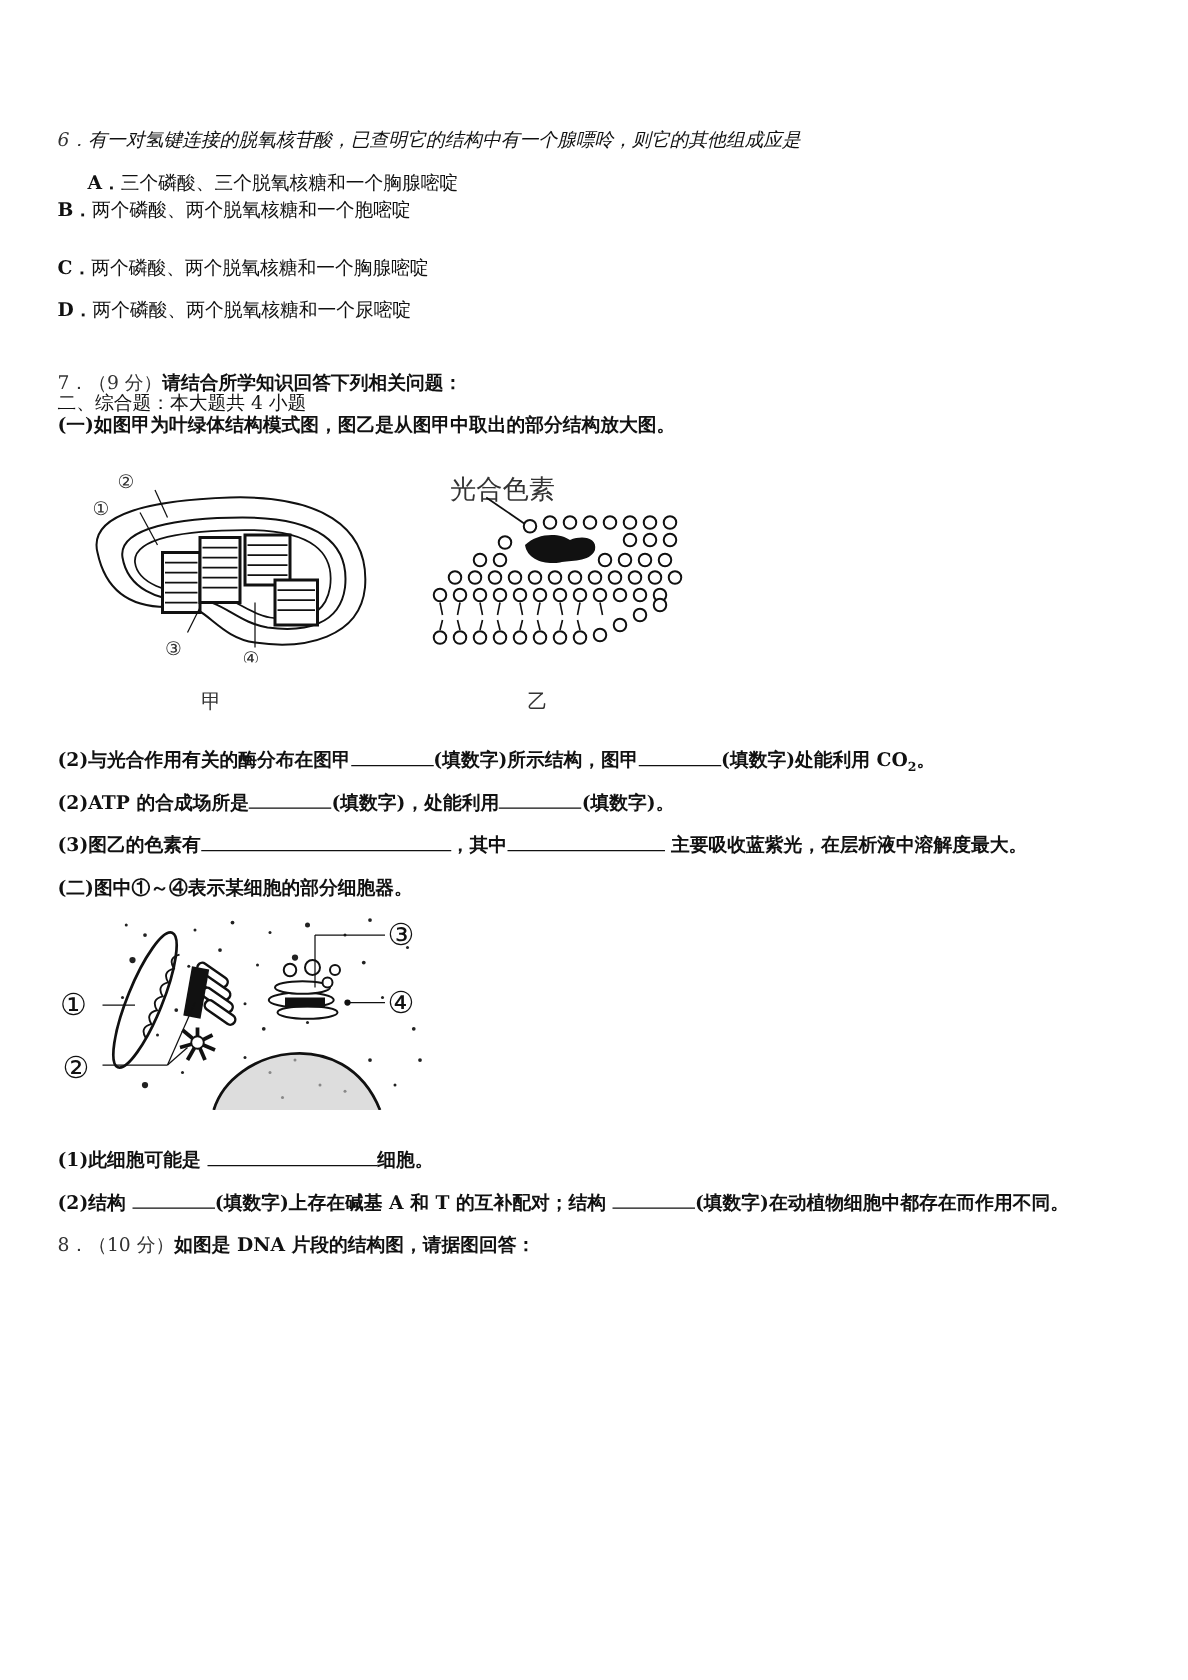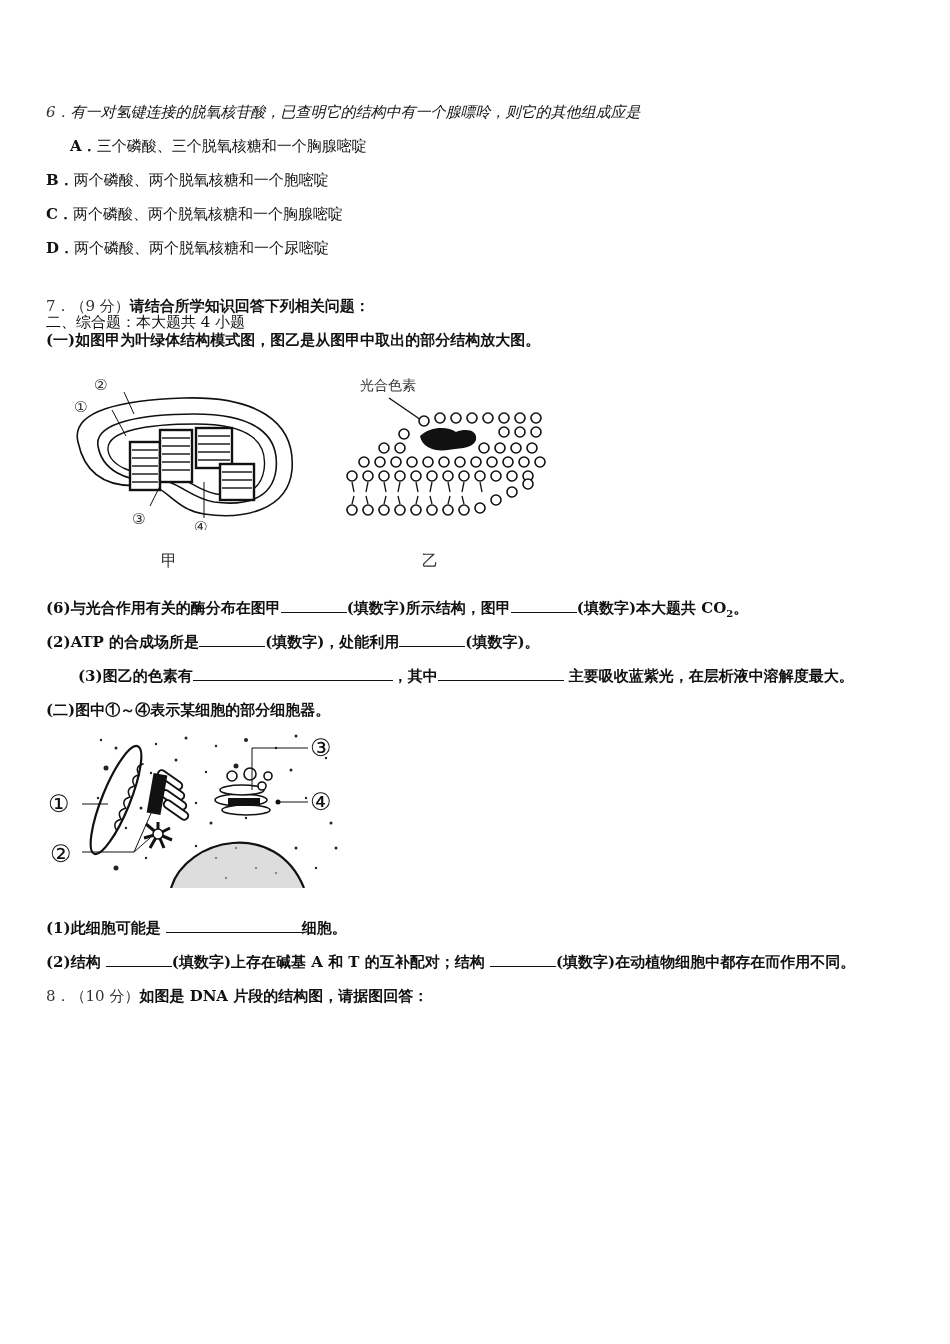--- a/index.html
+++ b/index.html
@@ -15,21 +15,21 @@
 </style>
 </head>
 <body>
 
 <div class="line" style="top:102px;font-style:italic;">
   <span class="light">6．</span><span>有一对氢键连接的脱氧核苷酸，已查明它的结构中有一个腺嘌呤，则它的其他组成应是</span>
 </div>
 <div class="line" style="top:136px;margin-left:24px;">
   <span class="bold">A．</span><span>三个磷酸、三个脱氧核糖和一个胸腺嘧啶</span>
 </div>
-<div class="line" style="top:170px;">
+<div class="line" style="top:158px;">
   <span class="bold">B．</span><span>两个磷酸、两个脱氧核糖和一个胞嘧啶</span>
 </div>
 <div class="line" style="top:204px;">
   <span class="bold">C．</span><span>两个磷酸、两个脱氧核糖和一个胸腺嘧啶</span>
 </div>
 <div class="line" style="top:238px;">
   <span class="bold">D．</span><span>两个磷酸、两个脱氧核糖和一个尿嘧啶</span>
 </div>
 
 <div class="line" style="top:272px;margin-top:40px;">二、综合题：本大题共 4 小题</div>
@@ -74,21 +74,21 @@
   <line x1="140" y1="148" x2="140" y2="112" stroke="#111" stroke-width="1"></line>
   <g font-family="DejaVu Sans, sans-serif" font-size="15" fill="#333">
     <text x="30" y="20">②</text>
     <text x="10" y="42">①</text>
     <text x="68" y="154">③</text>
     <text x="130" y="162">④</text>
   </g>
 </svg>
 <div class="caption" style="left:161px; top:551px;">甲</div>
 
-<div class="caption" style="left:360px; top:377px; font-size:14px;">光合色素</div>
+<div class="caption" style="left:360px; top:377px; font-size:21px;">光合色素</div>
 <svg class="fig" style="left:344px; top:396px;" width="210" height="125" viewBox="0 0 210 125">
   <line x1="45" y1="2" x2="80" y2="26" stroke="#111" stroke-width="1.4"></line>
   <g fill="#fff" stroke="#111" stroke-width="1.6">
     <circle cx="80" cy="25" r="5"></circle>
       <circle cx="96" cy="22" r="5"></circle>
       <circle cx="112" cy="22" r="5"></circle>
       <circle cx="128" cy="22" r="5"></circle>
       <circle cx="144" cy="22" r="5"></circle>
       <circle cx="160" cy="22" r="5"></circle>
       <circle cx="176" cy="22" r="5"></circle>
@@ -157,26 +157,26 @@
       <line x1="56" y1="108" x2="54" y2="100"></line>
       <line x1="72" y1="108" x2="74" y2="100"></line>
       <line x1="88" y1="108" x2="86" y2="100"></line>
       <line x1="104" y1="108" x2="106" y2="100"></line>
       <line x1="120" y1="108" x2="118" y2="100"></line>
   </g>
 </svg>
 <div class="caption" style="left:422px; top:551px;">乙</div>
 
 <div class="line bold" style="top:598px;">
-  <span>(6)与光合作用有关的酶分布在图甲</span><span class="blank" style="width:66px;"></span><span>(填数字)所示结构，图甲</span><span class="blank" style="width:66px;"></span><span>(填数字)本大题共 CO</span><sub>2</sub><span>。</span>
+  <span>(2)与光合作用有关的酶分布在图甲</span><span class="blank" style="width:66px;"></span><span>(填数字)所示结构，图甲</span><span class="blank" style="width:66px;"></span><span>(填数字)处能利用 CO</span><sub>2</sub><span>。</span>
 </div>
 <div class="line bold" style="top:632px;">
   <span>(2)ATP 的合成场所是</span><span class="blank" style="width:66px;"></span><span>(填数字)，处能利用</span><span class="blank" style="width:66px;"></span><span>(填数字)。</span>
 </div>
-<div class="line bold" style="top:666px;margin-left:32px;">
+<div class="line bold" style="top:666px;">
   <span>(3)图乙的色素有</span><span class="blank" style="width:200px;"></span><span>，其中</span><span class="blank" style="width:126px;"></span><span> 主要吸收蓝紫光，在层析液中溶解度最大。</span>
 </div>
 <div class="line bold" style="top:700px;">(二)图中①～④表示某细胞的部分细胞器。</div>
 
 <svg class="fig" style="left:46px; top:728px;" width="300" height="160" viewBox="0 0 300 160">
   <g fill="#222">
     <circle cx="55" cy="12" r="1.2"></circle>
       <circle cx="70" cy="20" r="1.5"></circle>
       <circle cx="110" cy="16" r="1.2"></circle>
       <circle cx="140" cy="10" r="1.5"></circle>

